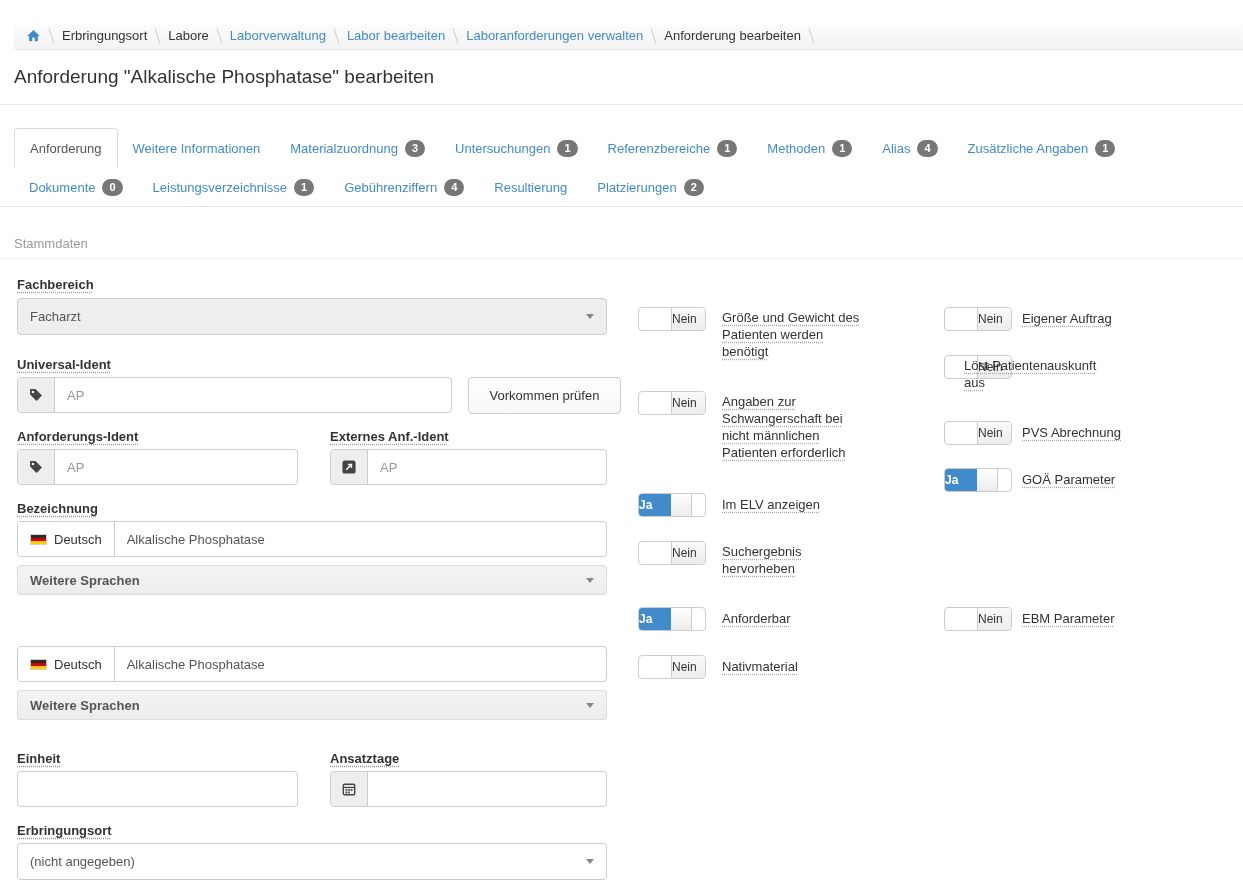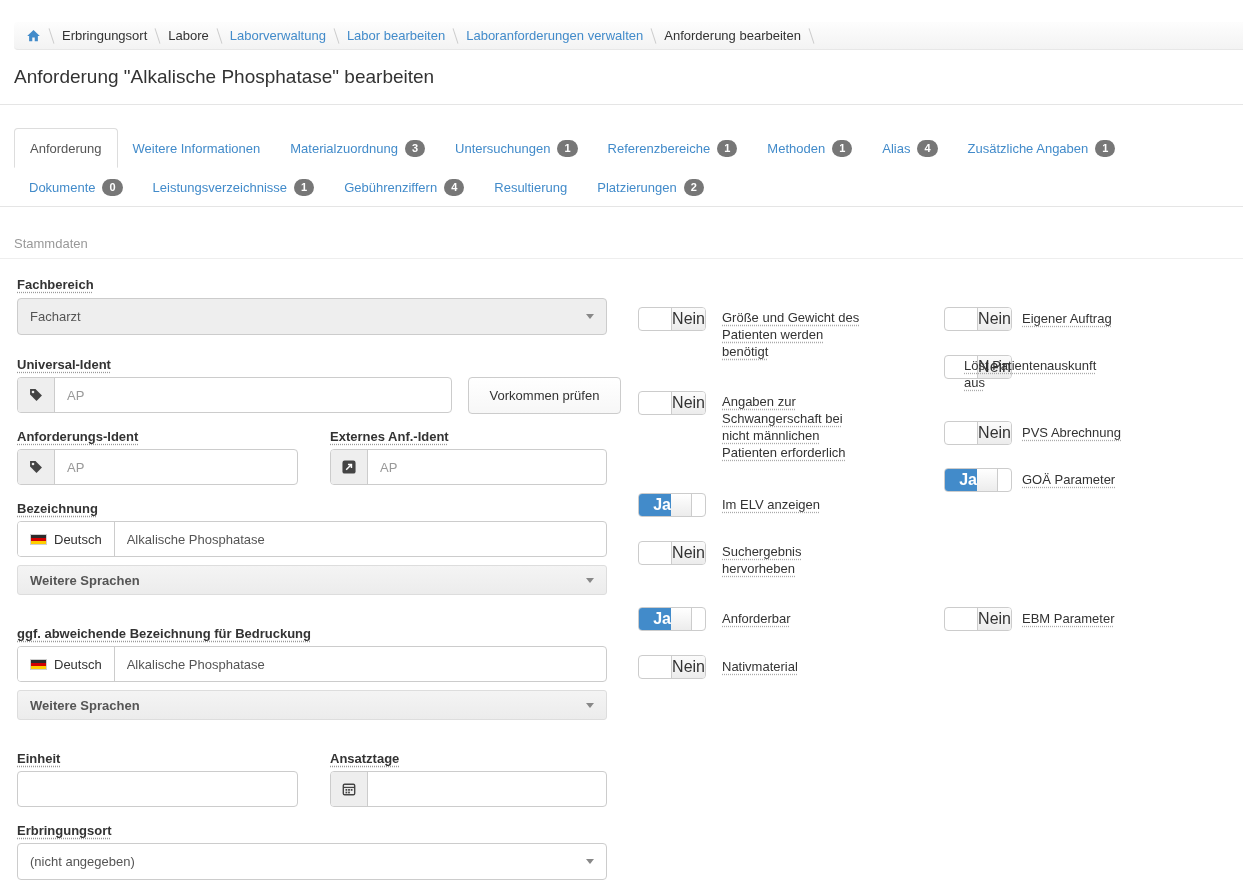--- a/index.html
+++ b/index.html
@@ -55,22 +55,22 @@
     justify-content:space-between; padding:0 12px; font-size:13px; font-weight:bold; color:#555; cursor:pointer; }
   .btn { position:absolute; height:37px; border:1px solid #ccc; border-radius:4px;
     background:linear-gradient(#fff,#f7f7f7); font-size:13px; color:#333;
     display:flex; align-items:center; justify-content:center; cursor:pointer; }
   .flag-de { width:17px; height:11px; border:1px solid #d0d0d0; flex:none;
     background:linear-gradient(to bottom, #2b2b2b 0 33%, #d30000 33% 66%, #ffce00 66% 100%); }
 
   
   .switch { position:absolute; width:68px; height:24px; border:1px solid #ccc; border-radius:4px;
     background:#fff; cursor:pointer; }
-  .switch .state-label { position:absolute; top:0; height:22px; line-height:22px; font-size:16px;
-    text-align:right; }
+  .switch .state-label { position:absolute; top:0; height:22px; line-height:22px; font-size:12px;
+    text-align:left; }
   .switch[data-state="Ja"] .state-label { left:0; width:32px; background:#428bca; color:#fff;
     border-radius:3px 0 0 3px; font-weight:bold; }
   .switch[data-state="Ja"]::after { content:""; position:absolute; left:32px; top:0; width:20px;
     height:22px; background:linear-gradient(#fff,#ececec); border-right:1px solid #ccc; }
   .switch[data-state="Nein"] .state-label { right:0; width:34px;
     background:linear-gradient(#fbfbfb,#ececec); color:#333; border-left:1px solid #ccc;
     border-radius:0 3px 3px 0; }
   .tlabel { position:absolute; width:150px; font-size:13px; color:#333; line-height:17px;
     text-decoration:underline dotted #aaa; text-underline-offset:3px; }
 </style>
@@ -207,21 +207,20 @@
       <span class="flag-de"></span>
       <span>Deutsch</span>
     </span>
     <input class="field" value="Alkalische Phosphatase" style="">
   </div>
   <div class="collapse-bar" style="left:17px; top:565px; width:590px;">
     <span>Weitere Sprachen</span>
     <span class="caret"></span>
   </div>
 
-  <div class="flabel" style="left:17px; top:626px;">ggf. abweichende Bezeichnung für Bedruckung</div>
   <div class="igroup" style="left:17px; top:646px; width:590px;">
     <span class="iaddon lang" style="border-right:1px solid #ccc;">
       <span class="flag-de"></span>
       <span>Deutsch</span>
     </span>
     <input class="field" value="Alkalische Phosphatase" style="">
   </div>
   <div class="collapse-bar" style="left:17px; top:690px; width:590px;">
     <span>Weitere Sprachen</span>
     <span class="caret"></span>

